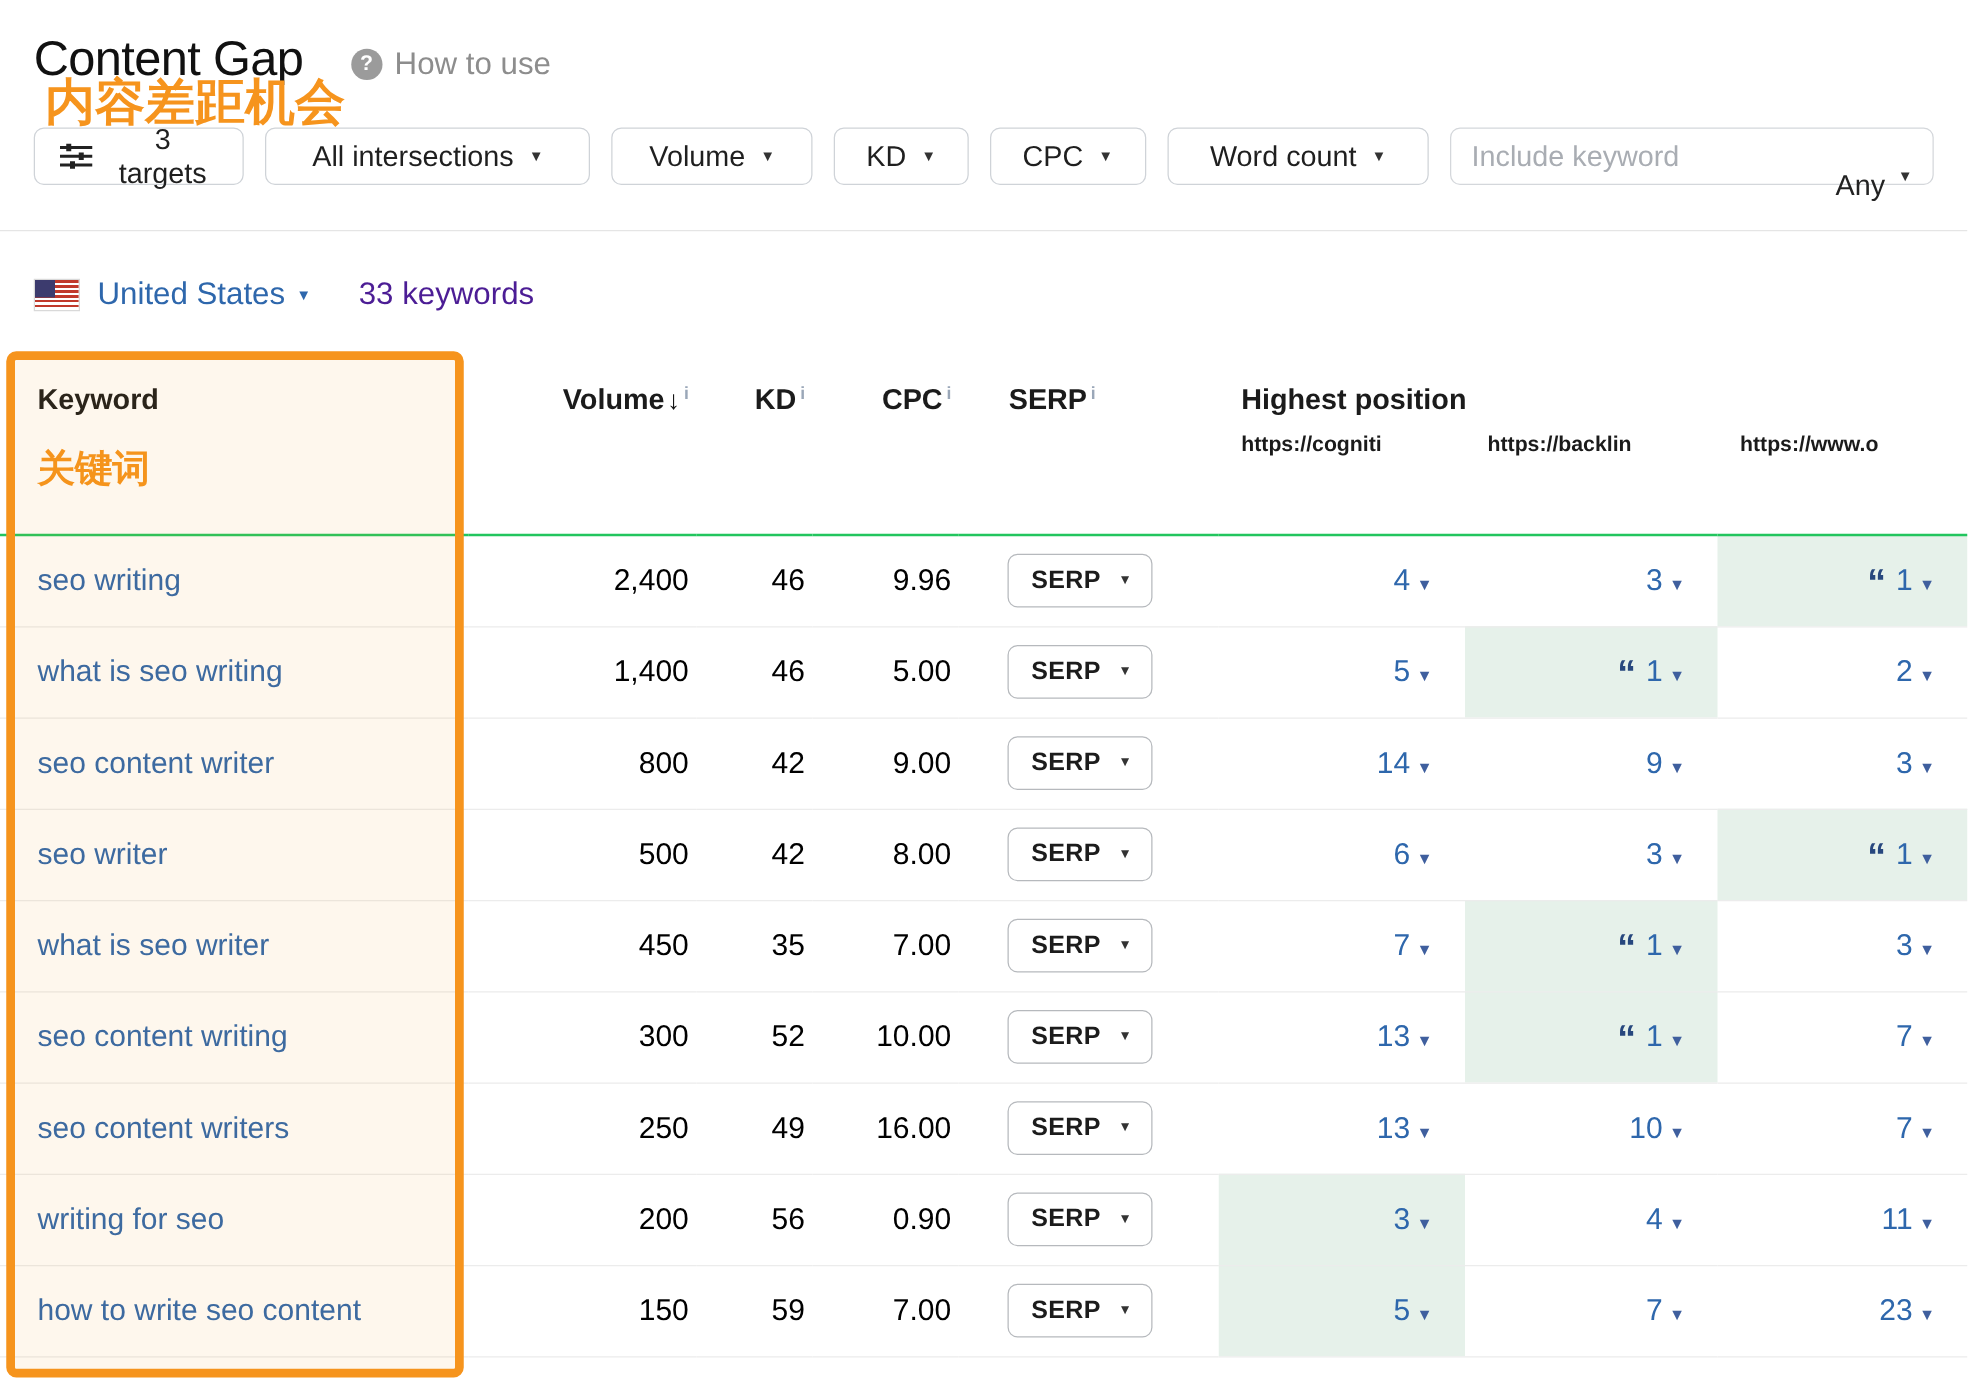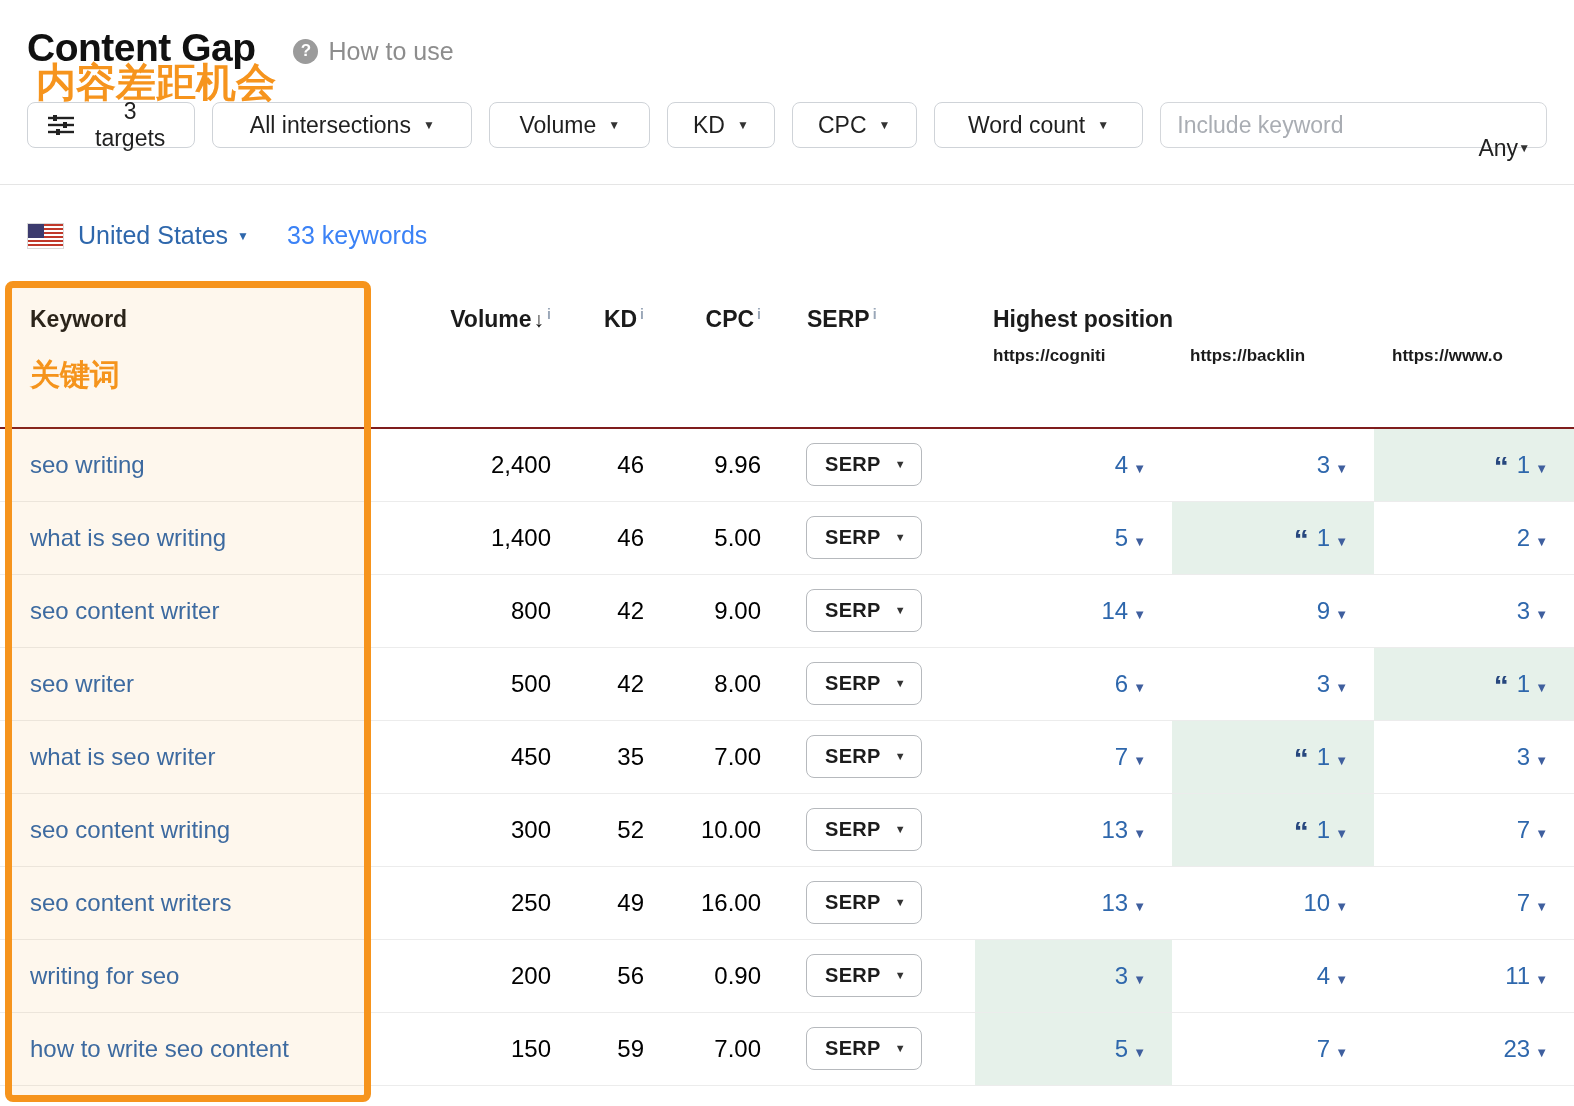--- a/index.html
+++ b/index.html
@@ -7,21 +7,21 @@
   body {
     width: 1574px; height: 1106px;
     background: #ffffff;
     font-family: "Liberation Sans", sans-serif;
     color: #222;
     position: relative;
     overflow: hidden;
   }
   .topbar { padding: 26px 27px 0 27px; }
   .title-row { display: flex; align-items: center; gap: 38px; }
-  .page-title { font-size: 39px; font-weight: 700; letter-spacing: -0.5px; color: #111; line-height: 44px; }
+  .page-title { font-size: 39px; font-weight: 400; letter-spacing: -0.5px; color: #111; line-height: 44px; }
   .help { display: inline-flex; align-items: center; gap: 10px; color: #8d8d8d; font-size: 25px; margin-top: 6px; cursor: pointer; }
   .help-icon {
     width: 25px; height: 25px; border-radius: 50%;
     background: #9b9b9b; color: #fff; font-size: 17px; font-weight: 700;
     display: inline-flex; align-items: center; justify-content: center;
   }
   .cn-title { color: #f6941d; font-size: 40px; font-weight: 700; line-height: 32px; margin: -4px 0 0 9px; }
 
   .filters { display: flex; gap: 17px; margin-top: 4px; }
   .filter-btn {
@@ -38,44 +38,44 @@
   .include-field {
     height: 46px; border: 1.5px solid #d4d7db; border-radius: 8px;
     display: flex; align-items: center; justify-content: space-between;
     padding: 0 16px; width: 390px; margin-left: auto;
   }
   .include-input {
     border: none; outline: none; font-size: 23px; width: 250px;
     font-family: "Liberation Sans", sans-serif; color: #333; background: transparent;
   }
   .include-input::placeholder { color: #a9adb3; }
-  .any-wrap { display: inline-flex; align-items: center; font-size: 23px; color: #222; cursor: pointer; margin-top: 46px; }
+  .any-wrap { display: inline-flex; align-items: flex-start; gap: 10px; font-size: 23px; color: #222; cursor: pointer; margin-top: 46px; }
 
   .divider { height: 1px; background: #e5e5e5; margin-top: 36px; }
 
   .country-row { display: flex; align-items: center; gap: 14px; padding: 36px 0 0 27px; font-size: 25px; }
   .flag {
     width: 37px; height: 26px; position: relative; border: 1px solid #d9d9d9;
     background: repeating-linear-gradient(180deg, #c0392b 0 2px, #c0392b 2px 2px, #ffffff 2px 4px);
     background: repeating-linear-gradient(180deg, #c0392b 0 2px, #ffffff 2px 4px);
     flex: 0 0 auto;
   }
   .flag::after {
     content: ""; position: absolute; left: 0; top: 0;
     width: 16px; height: 14px; background: #3c3b6e;
   }
   .country-name { color: #2e67ac; cursor: pointer; display: inline-flex; align-items: center; gap: 9px; }
   .country-name .caret { color: #2e67ac; }
-  .kw-count { color: #3b82f6; margin-left: 24px; }
+  .kw-count { color: #4c1d95; margin-left: 24px; }
 
   table { border-collapse: collapse; table-layout: fixed; width: 1574px; margin-top: 26px; }
   thead th { font-weight: 700; color: #1b1b1b; vertical-align: top; }
   .tr1 th { padding-top: 30px; font-size: 23px; height: 70px; }
   .tr2 th { padding-bottom: 30px; font-size: 21px; height: 82px; }
-  thead .bline { border-bottom: 2px solid #7f1d1d; }
+  thead .bline { border-bottom: 2px solid #22c55e; }
 
   th.kw-h { text-align: left; padding-left: 30px; }
   .kw-cn { color: #f6941d; font-size: 30px; font-weight: 700; margin-top: 22px; }
   th.num-h { text-align: right; padding-right: 6px; }
   th.serp-h { text-align: left; padding-left: 40px; }
   th.hp-h { text-align: left; padding-left: 18px; }
   th.url-h { text-align: left; padding-left: 18px; white-space: nowrap; overflow: hidden; font-size: 17px; }
   .info { color: #9aa7b8; font-size: 14px; font-weight: 700; margin-left: 3px; position: relative; top: -8px; }
   .sort-icon { font-size: 21px; font-weight: 700; color: #111; margin-left: 2px; }
 

